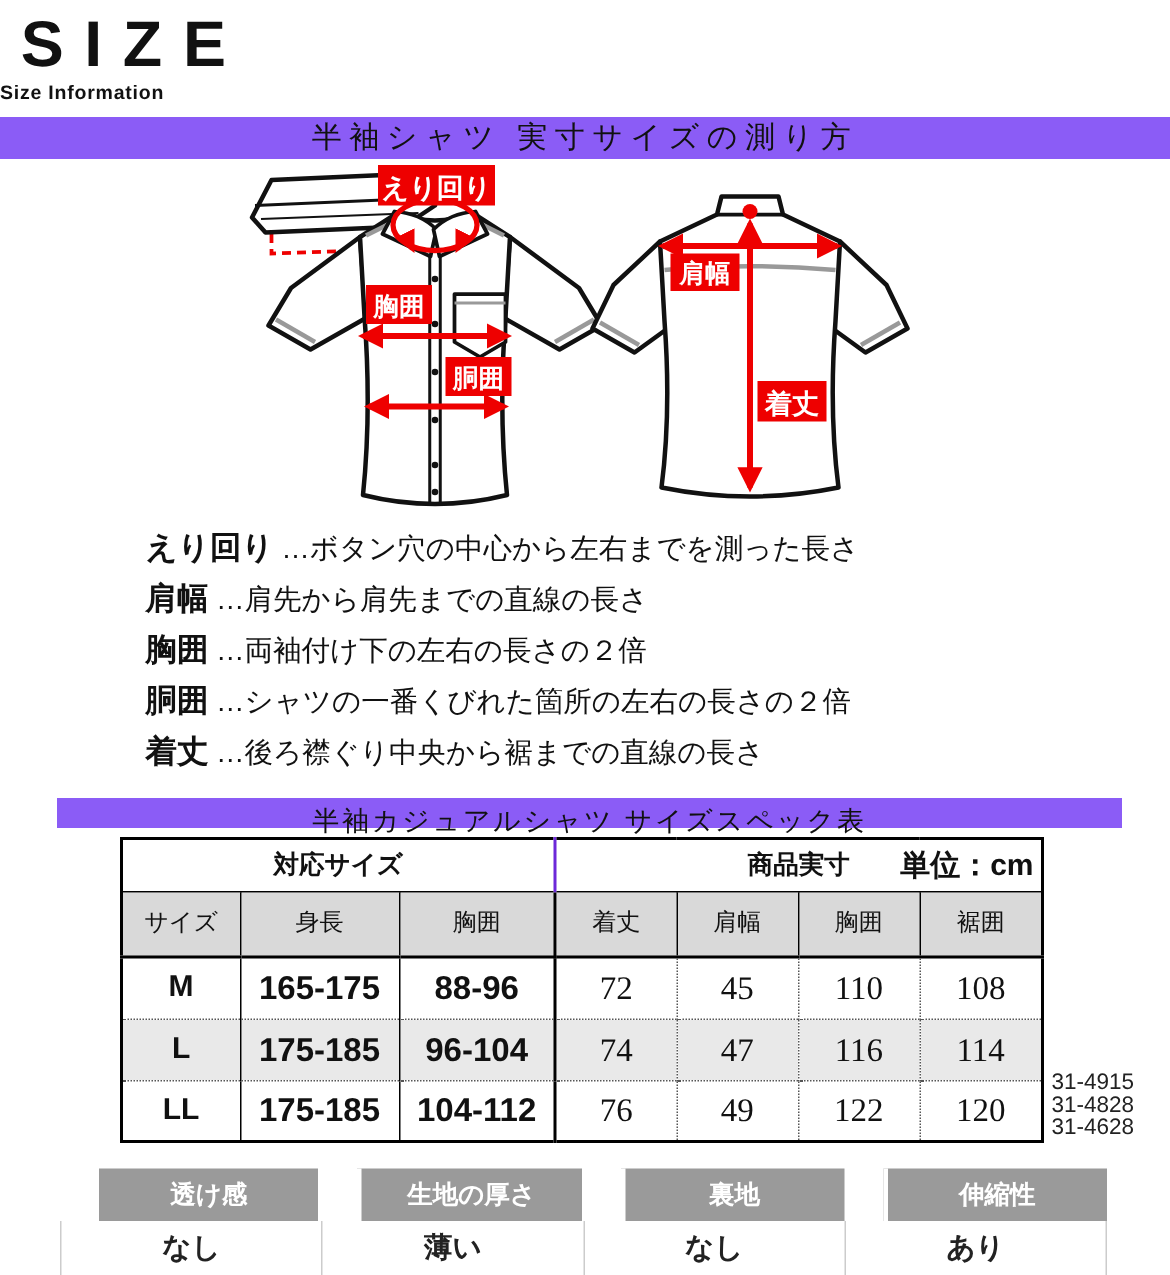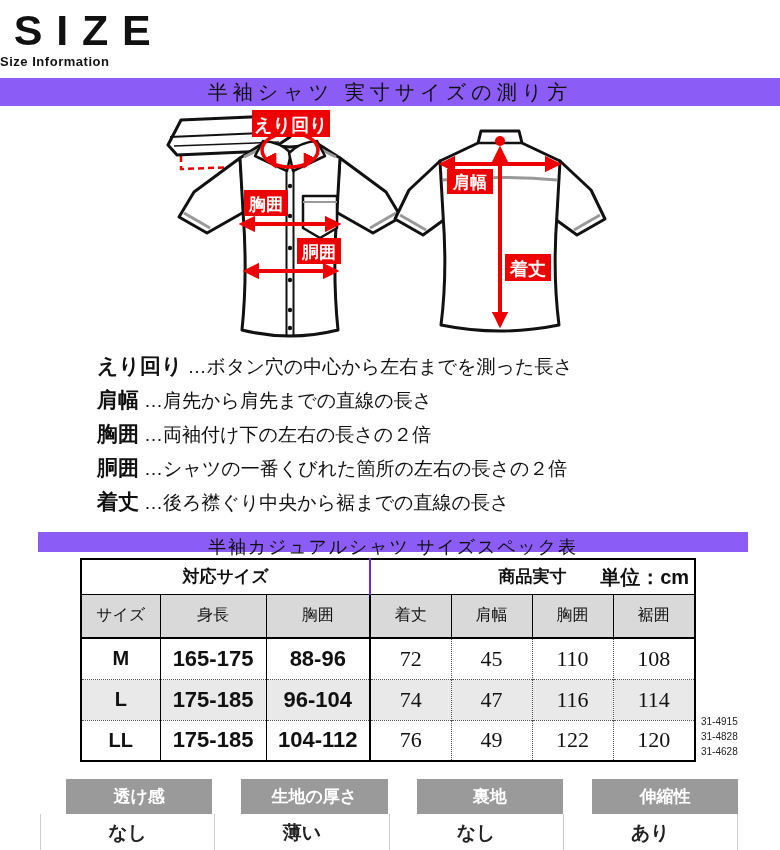--- a/index.html
+++ b/index.html
@@ -52,21 +52,21 @@
   .spec tr.striped td { background:#e9e9e9; }
   .spec tr + tr td { border-top:1px dotted #555; }
   .spec td.c0, .spec td.c1 { border-right:1px solid #000; font-weight:bold; }
   .spec td.c0 { font-size:20px; }
   .spec td.c1, .spec td.c2 { font-size:22px; }
   .spec td.c2 { border-right:2px solid #000; font-weight:bold;text-align:center; }
   .spec td.c3, .spec td.c4, .spec td.c5 { border-right:1px dotted #555; }
   .spec td.c3, .spec td.c4, .spec td.c5, .spec td.c6 {
     font-family:"Liberation Serif","DejaVu Serif",serif; font-size:22px; font-weight:normal;
   }
-  .codes { position:absolute; left:701px; top:156px; font-size:10px; line-height:15px; color:#222; }
+  .codes { position:absolute; left:701px; top:156px; font-size:15px; line-height:15px; color:#222; }
   
   .attrs { margin:9px 42px 0 40px; }
   .attr-row { display:flex; }
   .attr-head { background:#9a9a9a; color:#fff; font-weight:bold; font-size:17px;
                height:35px; line-height:35px; text-align:center; flex:1;margin-left:26px; }
   .attr-head + .attr-head { border-left:3px solid #fff; }
   .attr-val { background:#fff; color:#222; font-weight:bold; font-size:19px;
               height:38px; line-height:37px; text-align:center; flex:1;
               border-bottom:1px solid #ccc; border-left:1px solid #ccc; }
   .attr-val:last-child { border-right:1px solid #ccc; }

